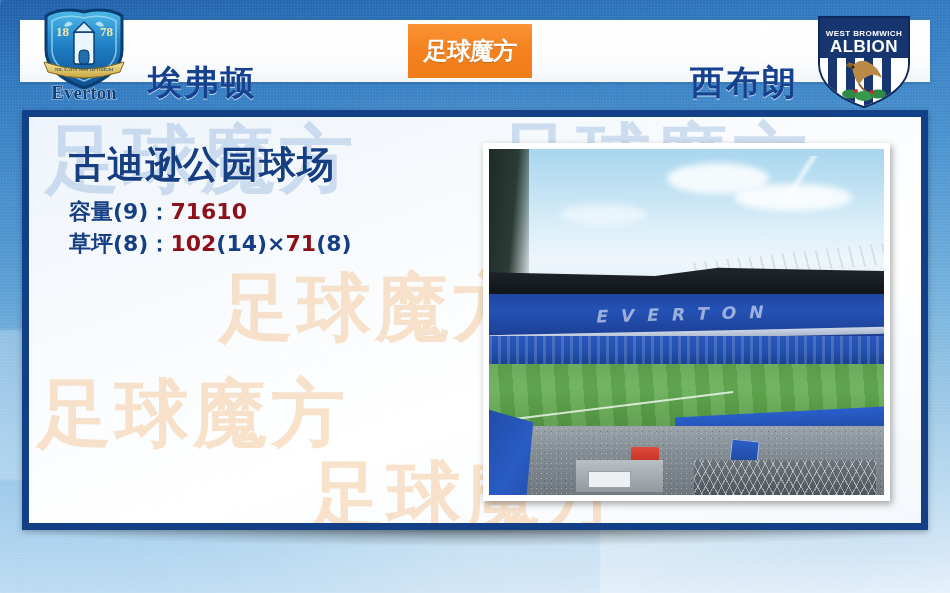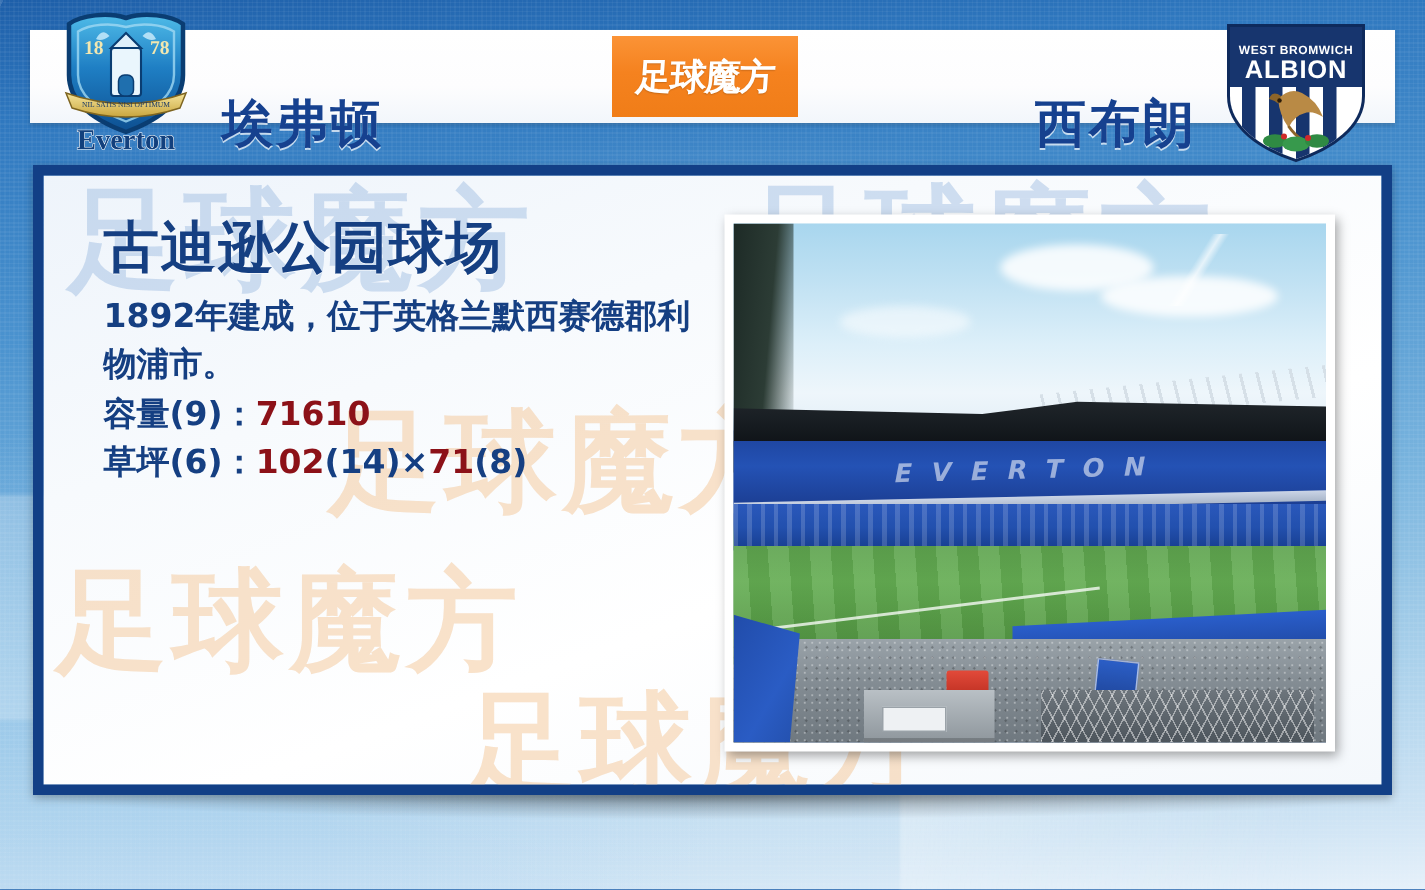--- a/index.html
+++ b/index.html
@@ -309,28 +309,27 @@
   <div class="wm blue" id="wm1">足球魔方</div>
   <div class="wm blue" id="wm2">足球魔方</div>
   <div class="wm tan" id="wm3">足球魔方</div>
   <div class="wm tan" id="wm4">足球魔方</div>
   <div class="wm tan" id="wm5">足球魔方</div>
 
   <div id="info">
 
     <div id="venue-title">古迪逊公园球场</div>
 
-    <div class="info-line wrap">1892年建成，位于英格兰默西赛德郡利物浦市。</div>
 
     <div class="info-line">
       <span>容量(9)：</span><span class="val-red">71610</span>
     </div>
 
     <div class="info-line">
-      <span>草坪(6)：</span><span class="val-red">102</span><span class="val-navy">(14)</span><span class="val-navy">×</span><span class="val-red">71</span><span class="val-navy">(8)</span>
+      <span>草坪(8)：</span><span class="val-red">102</span><span class="val-navy">(14)</span><span class="val-navy">×</span><span class="val-red">71</span><span class="val-navy">(8)</span>
     </div>
 
 
 
   </div>
 </div>
 
 <div id="photo-frame">
   <div id="photo">
     <div class="ph-sky"></div>

